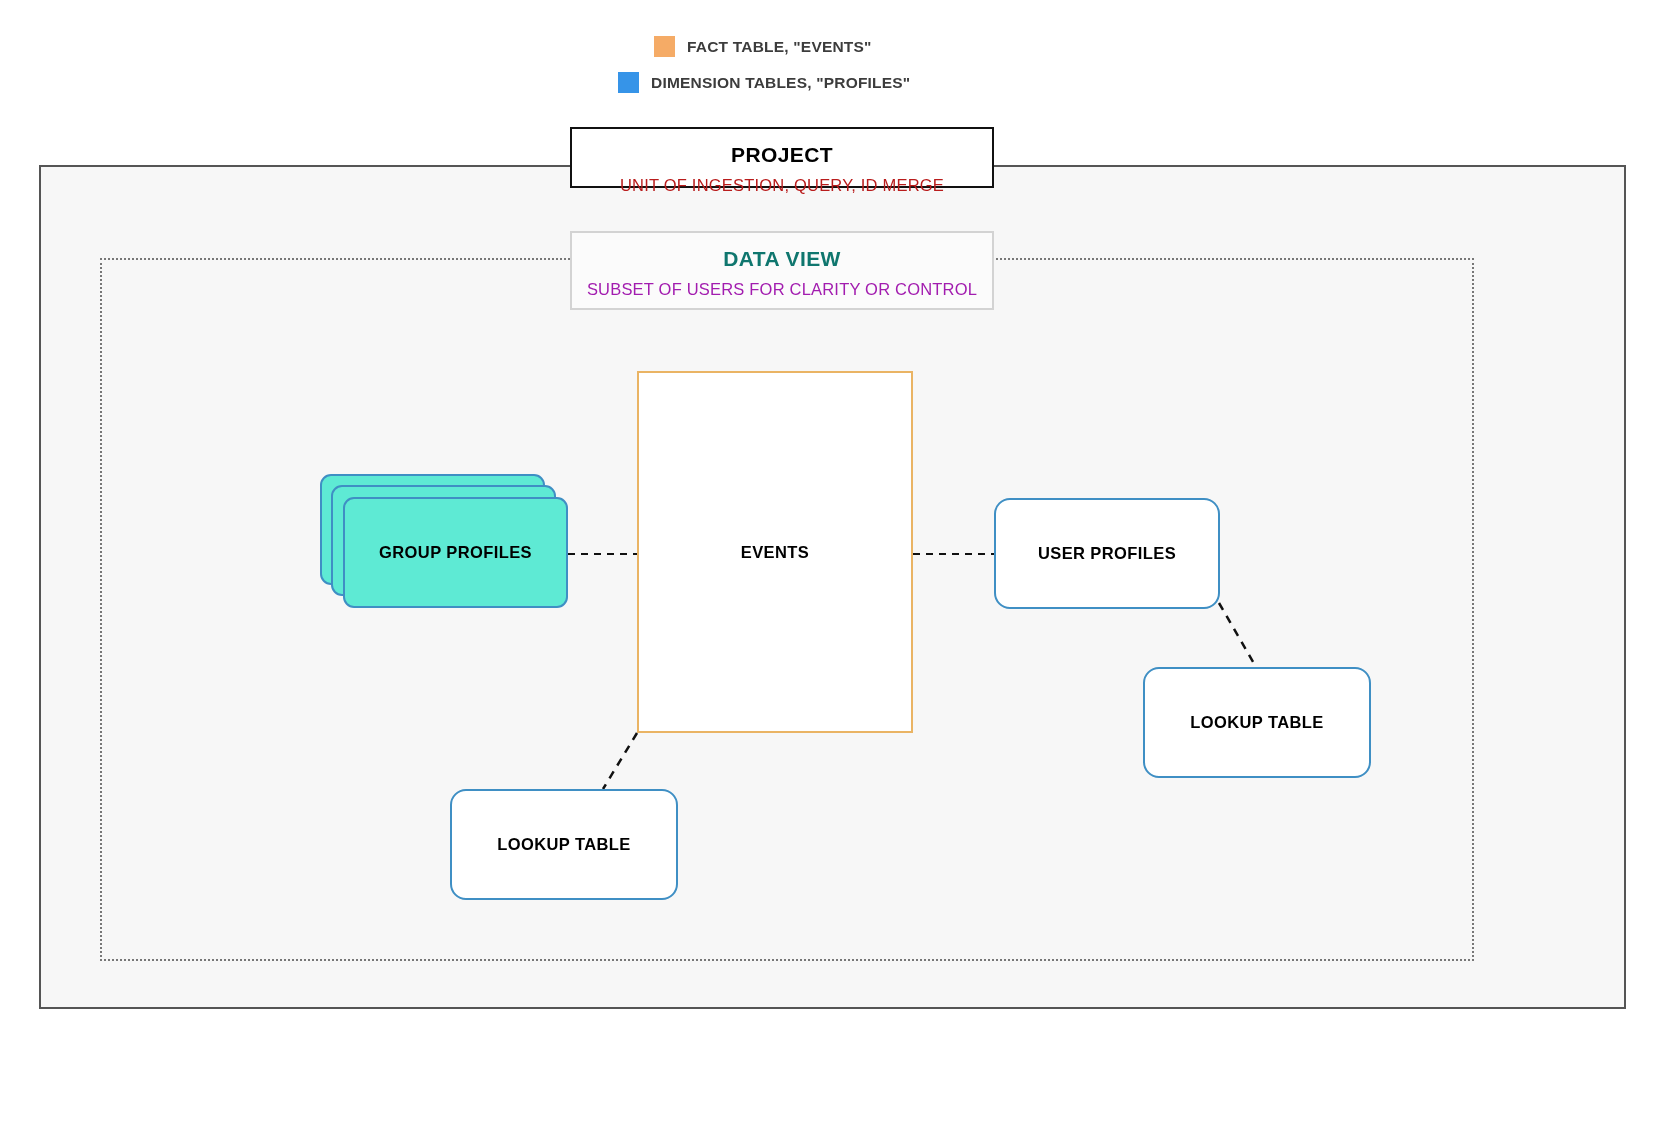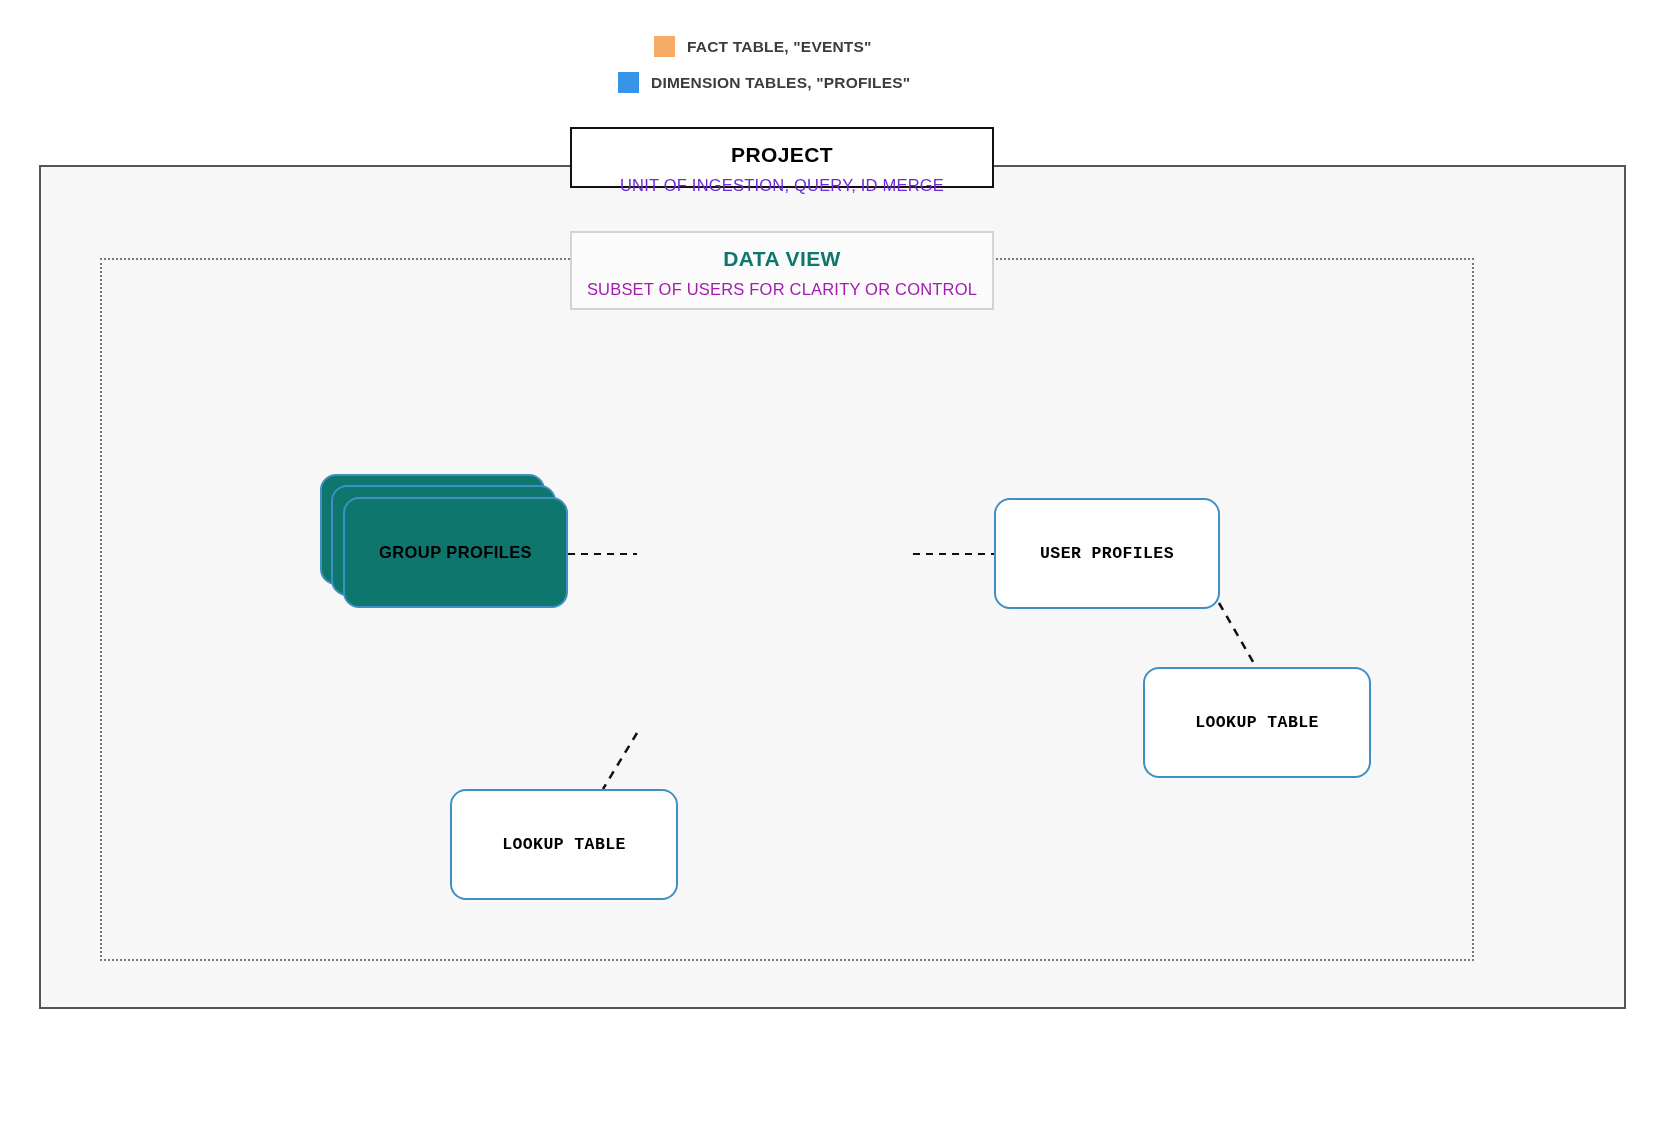--- a/index.html
+++ b/index.html
@@ -81,21 +81,21 @@
   }
 
   .project-card {
     left: 570px;
     top: 127px;
     width: 424px;
     height: 61px;
     border: 2px solid #111111;
   }
   .project-card .tc-title { color: #000000; }
-  .project-card .tc-sub   { color: #6d28d9; }
+  .project-card .tc-sub   { color: #b91c1c; }
 
   .dataview-card {
     left: 570px;
     top: 231px;
     width: 424px;
     height: 79px;
     border: 2px solid #d3d3d3;
     background: #fbfbfb;
   }
   .dataview-card .tc-title { color: #0f766e; }
@@ -124,38 +124,37 @@
     top: 371px;
     width: 276px;
     height: 362px;
     border: 2px solid #eab464;
   }
 
   
   .dim-node {
     border: 2px solid #3f8fc4;
     border-radius: 16px;
-    font-family: Liberation Mono, monospace;
   }
 
   .group-profiles-stack {
     position: absolute;
     left: 320px;
     top: 474px;
     width: 248px;
     height: 134px;
   }
   .stack-card {
     position: absolute;
     box-sizing: border-box;
     width: 225px;
     height: 111px;
-    background: #0f766e;
+    background: #5eead4;
     border: 2px solid #3f8fc4;
-    border-radius: 16px;
+    border-radius: 11px;
   }
   .stack-card.s3 { left: 0px;  top: 0px;  }
   .stack-card.s2 { left: 11px; top: 11px; }
   .stack-card.s1 {
     left: 23px; top: 23px;
     display: flex;
     align-items: center;
     justify-content: center;
   }
 
@@ -220,20 +219,23 @@
   <div class="title-card project-card">
     <div class="tc-title">PROJECT</div>
     <div class="tc-sub">UNIT OF INGESTION, QUERY, ID MERGE</div>
   </div>
 
   <div class="title-card dataview-card">
     <div class="tc-title">DATA VIEW</div>
     <div class="tc-sub">SUBSET OF USERS FOR CLARITY OR CONTROL</div>
   </div>
 
+  <div class="node events-node">
+    <span class="node-label">EVENTS</span>
+  </div>
 
   <div class="group-profiles-stack">
     <div class="stack-card s3"></div>
     <div class="stack-card s2"></div>
     <div class="stack-card s1">
       <span class="node-label">GROUP PROFILES</span>
     </div>
   </div>
 
   <div class="node dim-node user-profiles-node">

